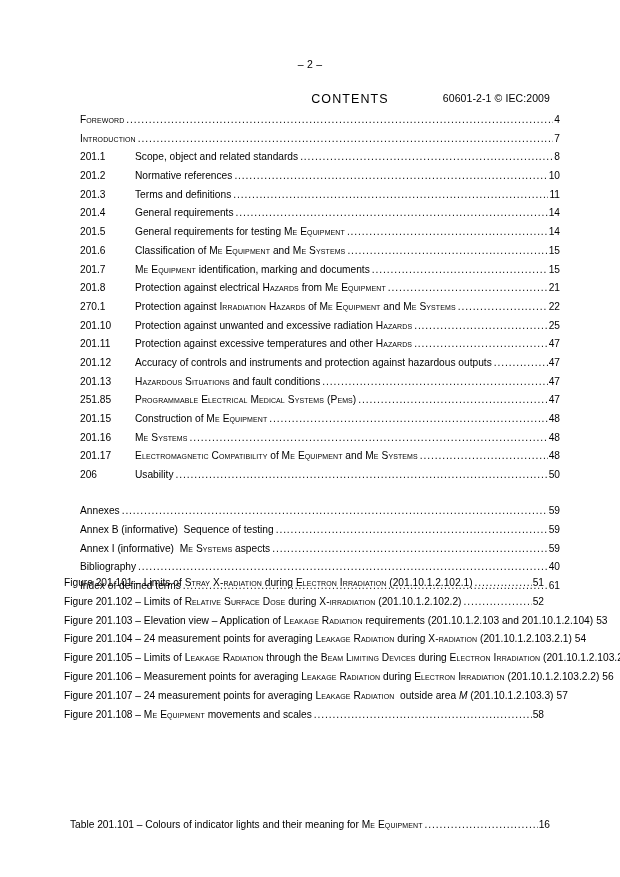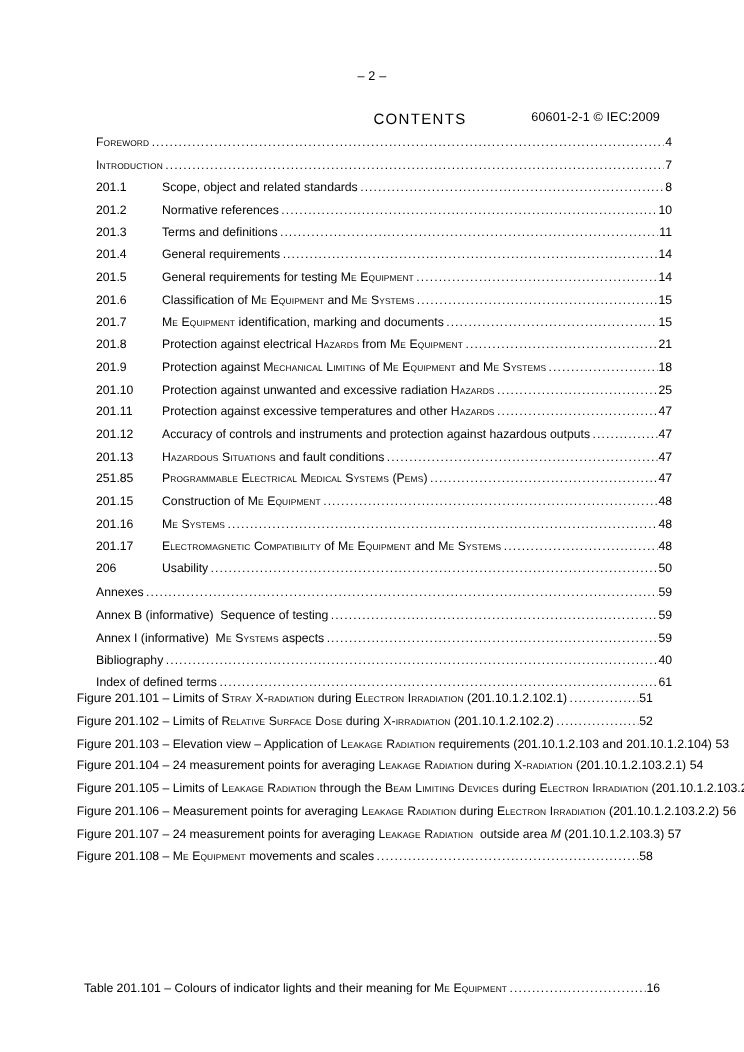--- a/index.html
+++ b/index.html
@@ -125,21 +125,21 @@
     font-size: 10.2px;
     letter-spacing: 0.1px;
   }
   
 
   em, .ital {
     font-style: italic;
   }
 
   
-  .gap-before-annex { margin-top: 7px; }
+  .gap-before-annex { margin-top: 23px; }
   .figures {
     position: absolute;
     top: 576px;
     left: 64px;
     width: 480px;
   }
   .figures .entry {
     margin-bottom: 5.6px;
     line-height: 13.2px;
   }
@@ -258,26 +258,26 @@
           <span class="num">201.8</span>
           <span class="txt">
             <span class="final">
               <span class="tail">Protection against electrical <span class="sc">Hazards</span> from <span class="sc">Me Equipment</span></span>
               <span class="dots"></span>
               <span class="pg">21</span>
             </span>
           </span>
         </div>
         <div class="entry">
-          <span class="num">201.9</span>
-          <span class="txt">
-            <span class="final">
-              <span class="tail">Protection against <span class="sc">Mechanical Limiting</span> of <span class="sc">Me Equipment</span> and <span class="sc">Me Systems</span></span>
-              <span class="dots"></span>
-              <span class="pg">18</span>
+          <span class="num">270.1</span>
+          <span class="txt">
+            <span class="final">
+              <span class="tail">Protection against <span class="sc">Irradiation Hazards</span> of <span class="sc">Me Equipment</span> and <span class="sc">Me Systems</span></span>
+              <span class="dots"></span>
+              <span class="pg">22</span>
             </span>
           </span>
         </div>
         <div class="entry">
           <span class="num">201.10</span>
           <span class="txt">
             <span class="final">
               <span class="tail">Protection against unwanted and excessive radiation <span class="sc">Hazards</span></span>
               <span class="dots"></span>
               <span class="pg">25</span>

